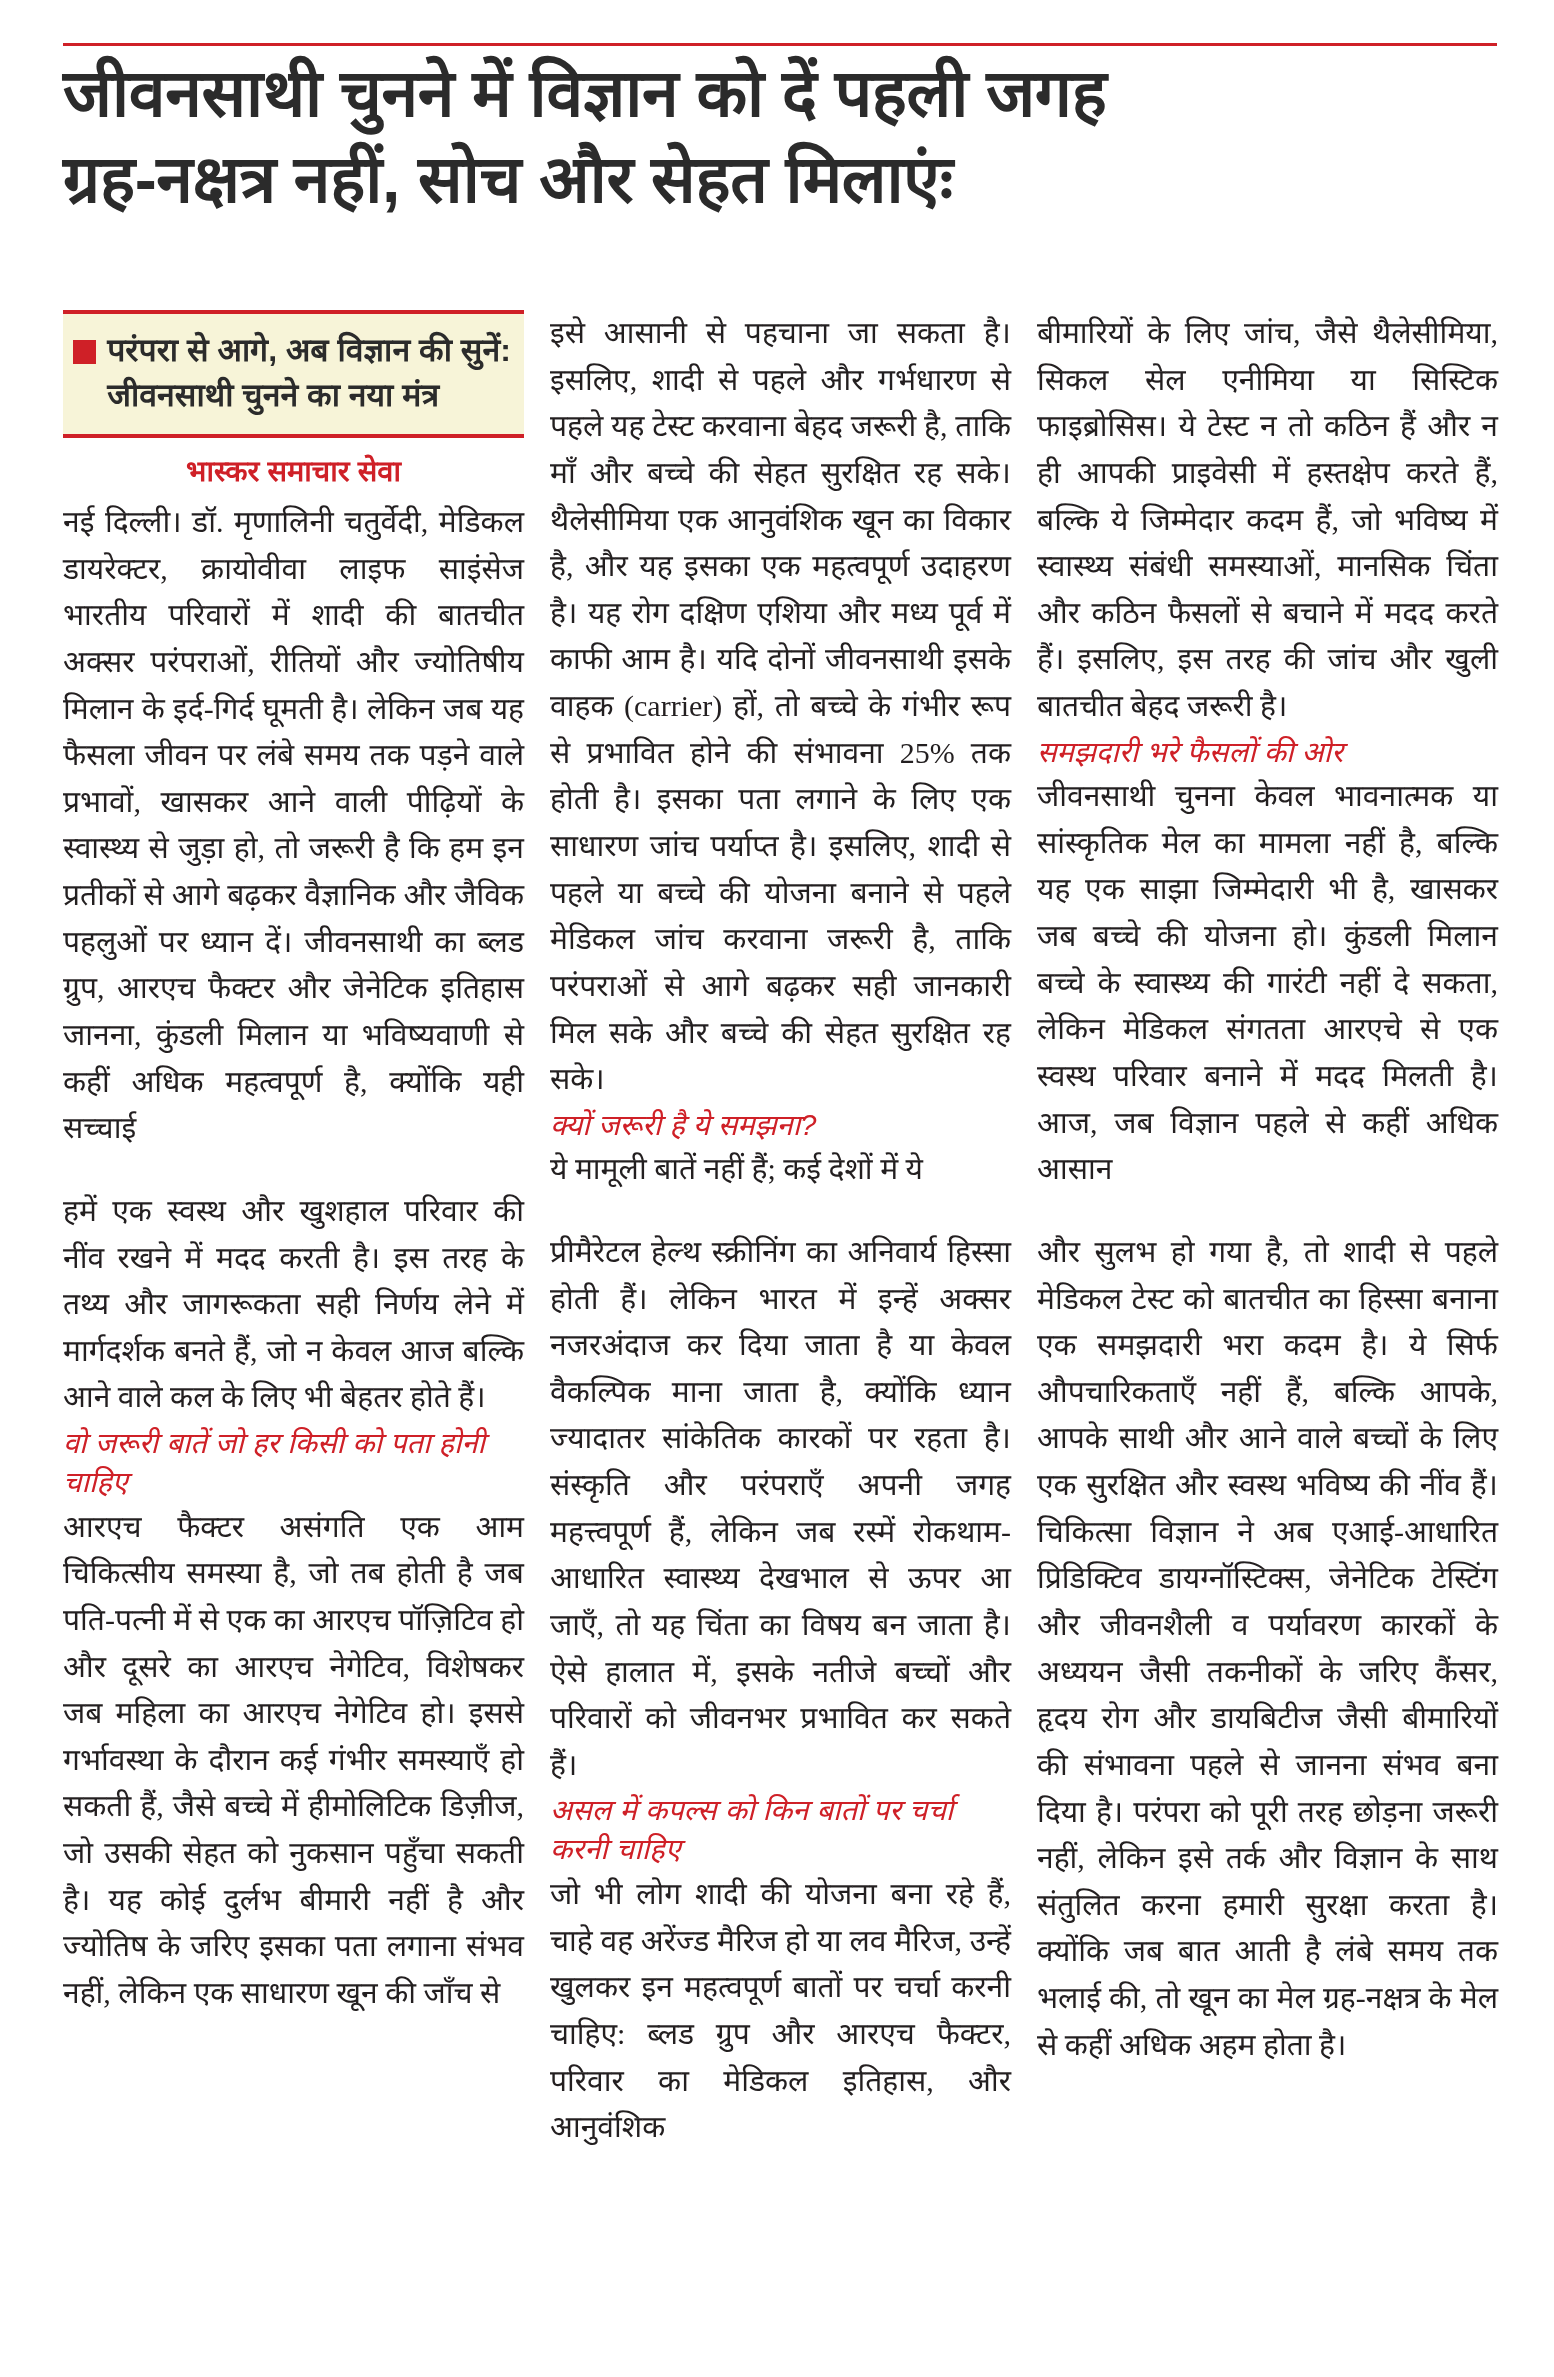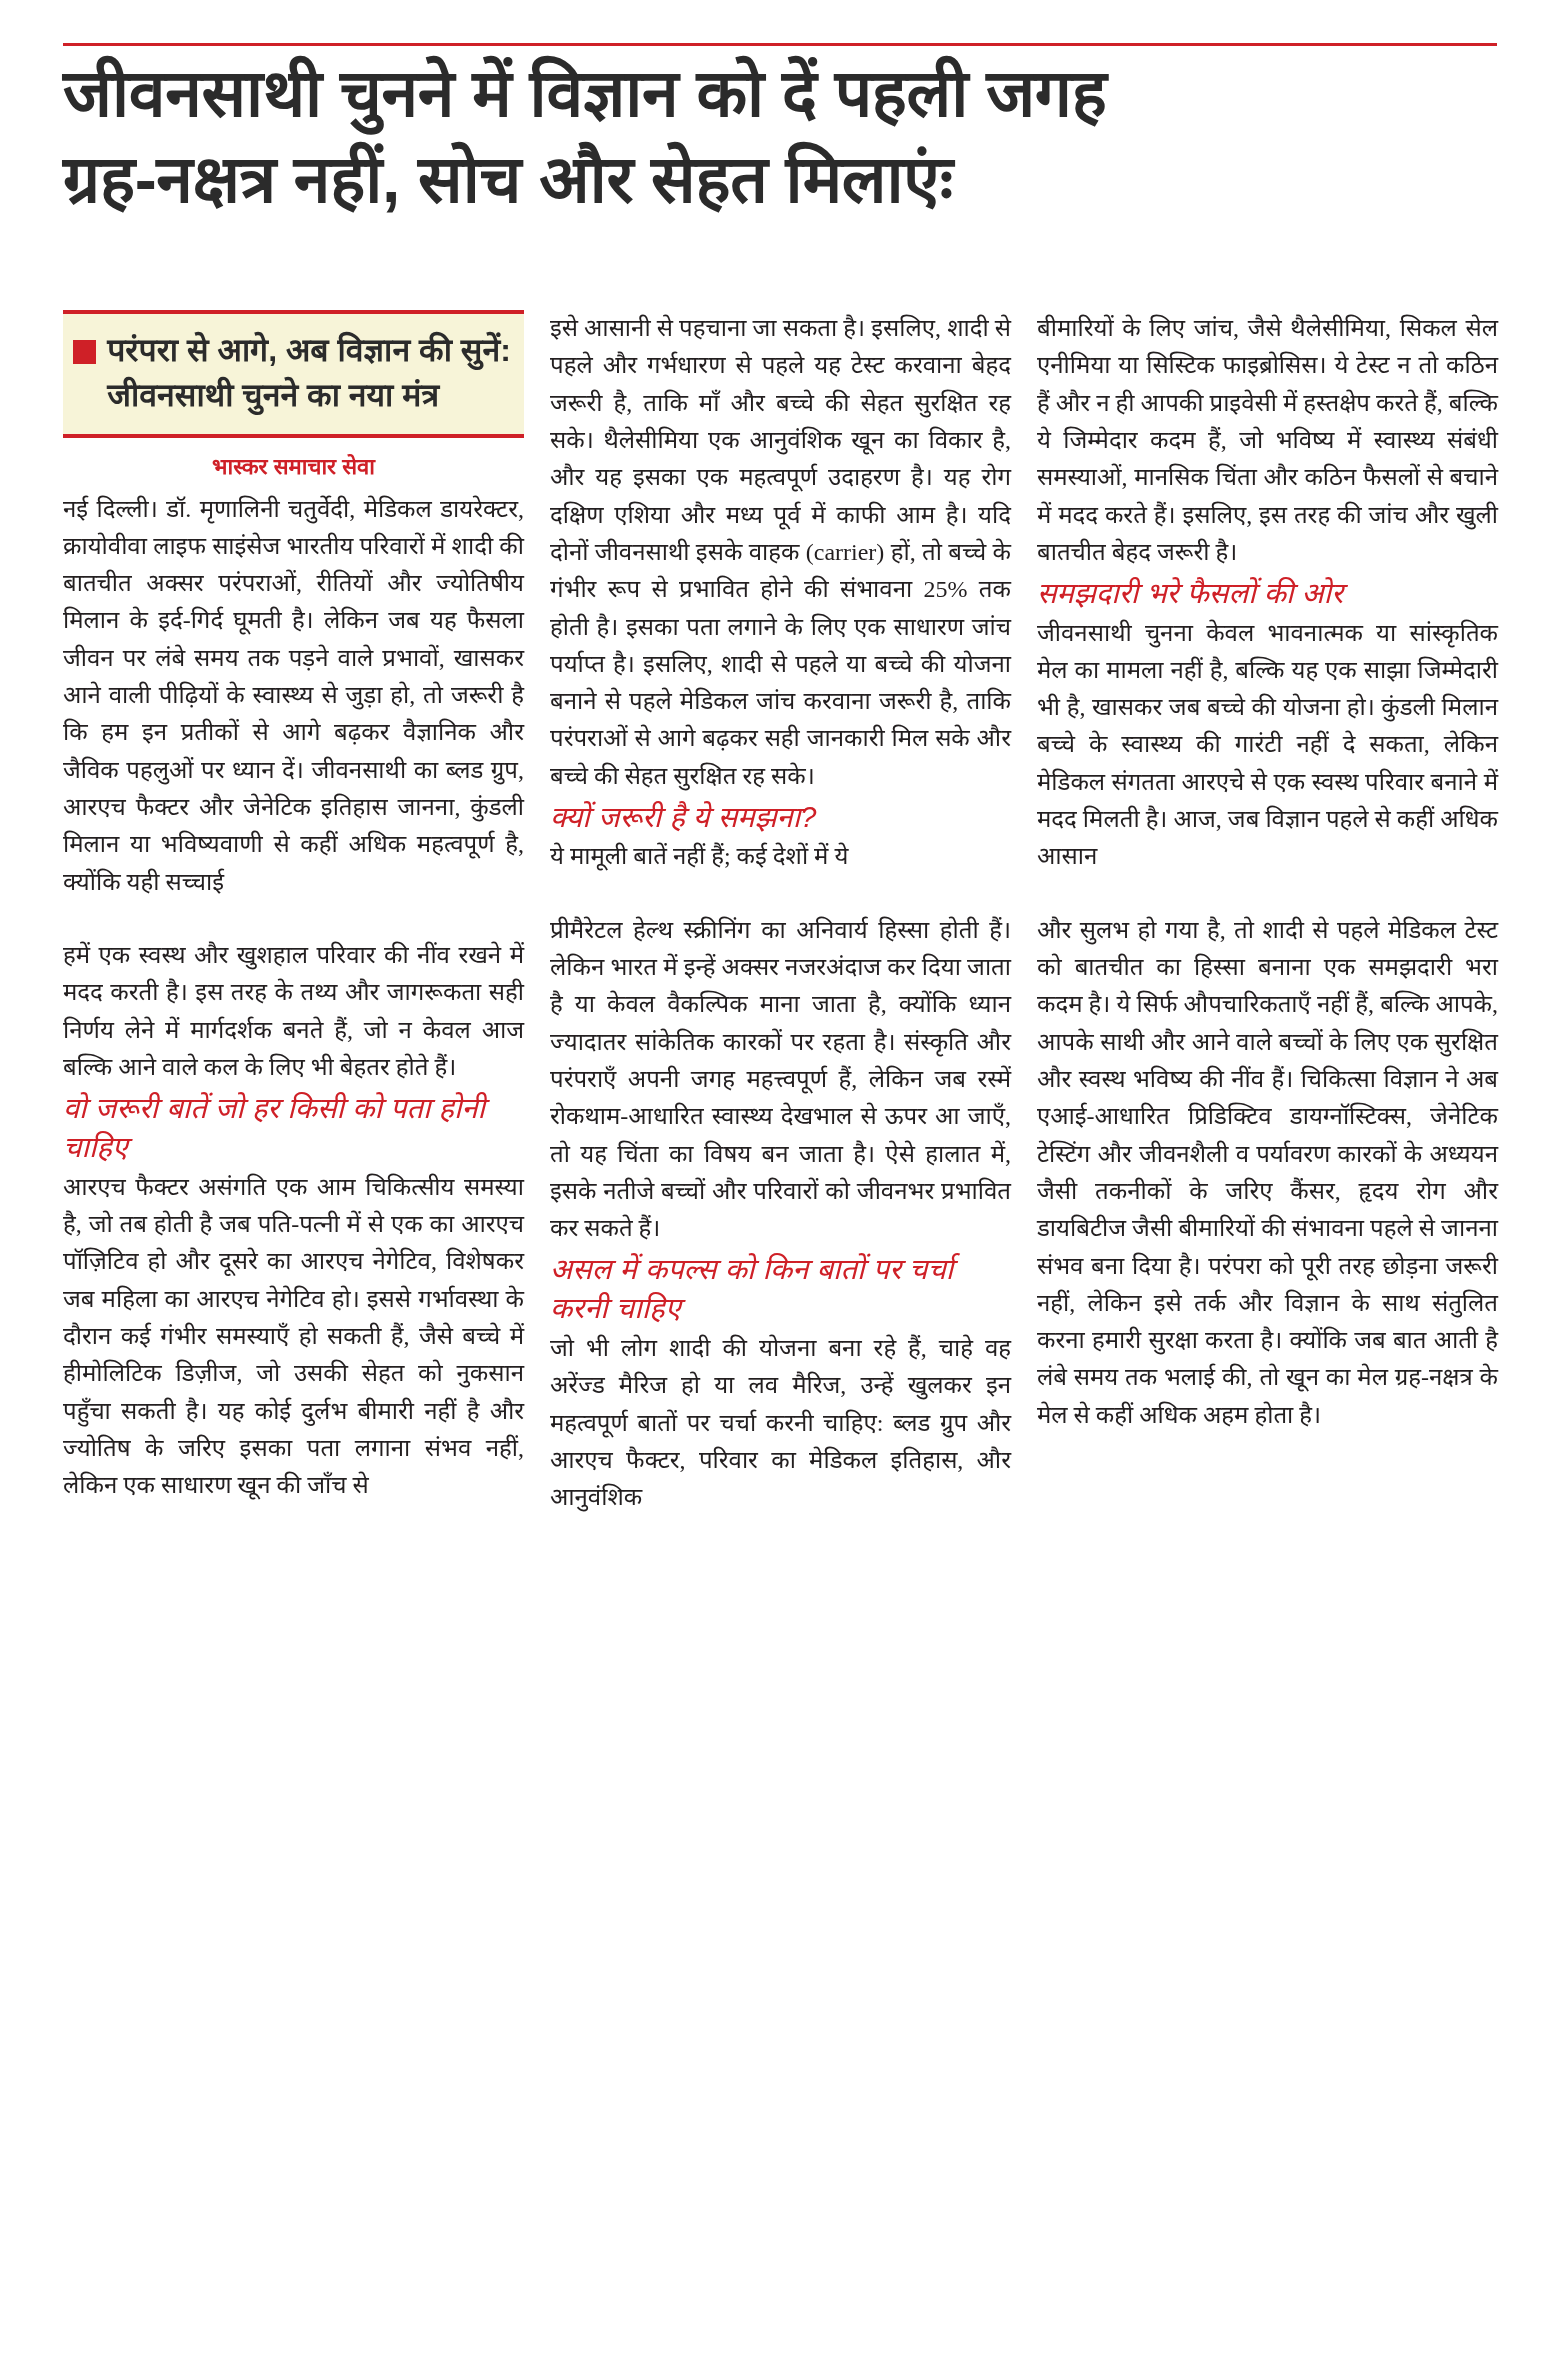--- a/index.html
+++ b/index.html
@@ -83,28 +83,28 @@
     line-height: 1.42;
     color: #2b2b2b;
   }
 
   
   .byline {
     text-align: center;
     color: #cf2027;
     font-family: "Liberation Sans", "DejaVu Sans", sans-serif;
     font-weight: 700;
-    font-size: 22px;
+    font-size: 29px;
     line-height: 1.2;
     margin-bottom: 9.7px;
   }
 
   
   .para {
-    font-size: 24px;
+    font-size: 30px;
     line-height: 1.555;
     text-align: justify;
     text-justify: inter-word;
     margin: 0 0 0 0;
     color: #231f20;
     hyphens: none;
   }
 
   .subhead {
     color: #cf2027;

